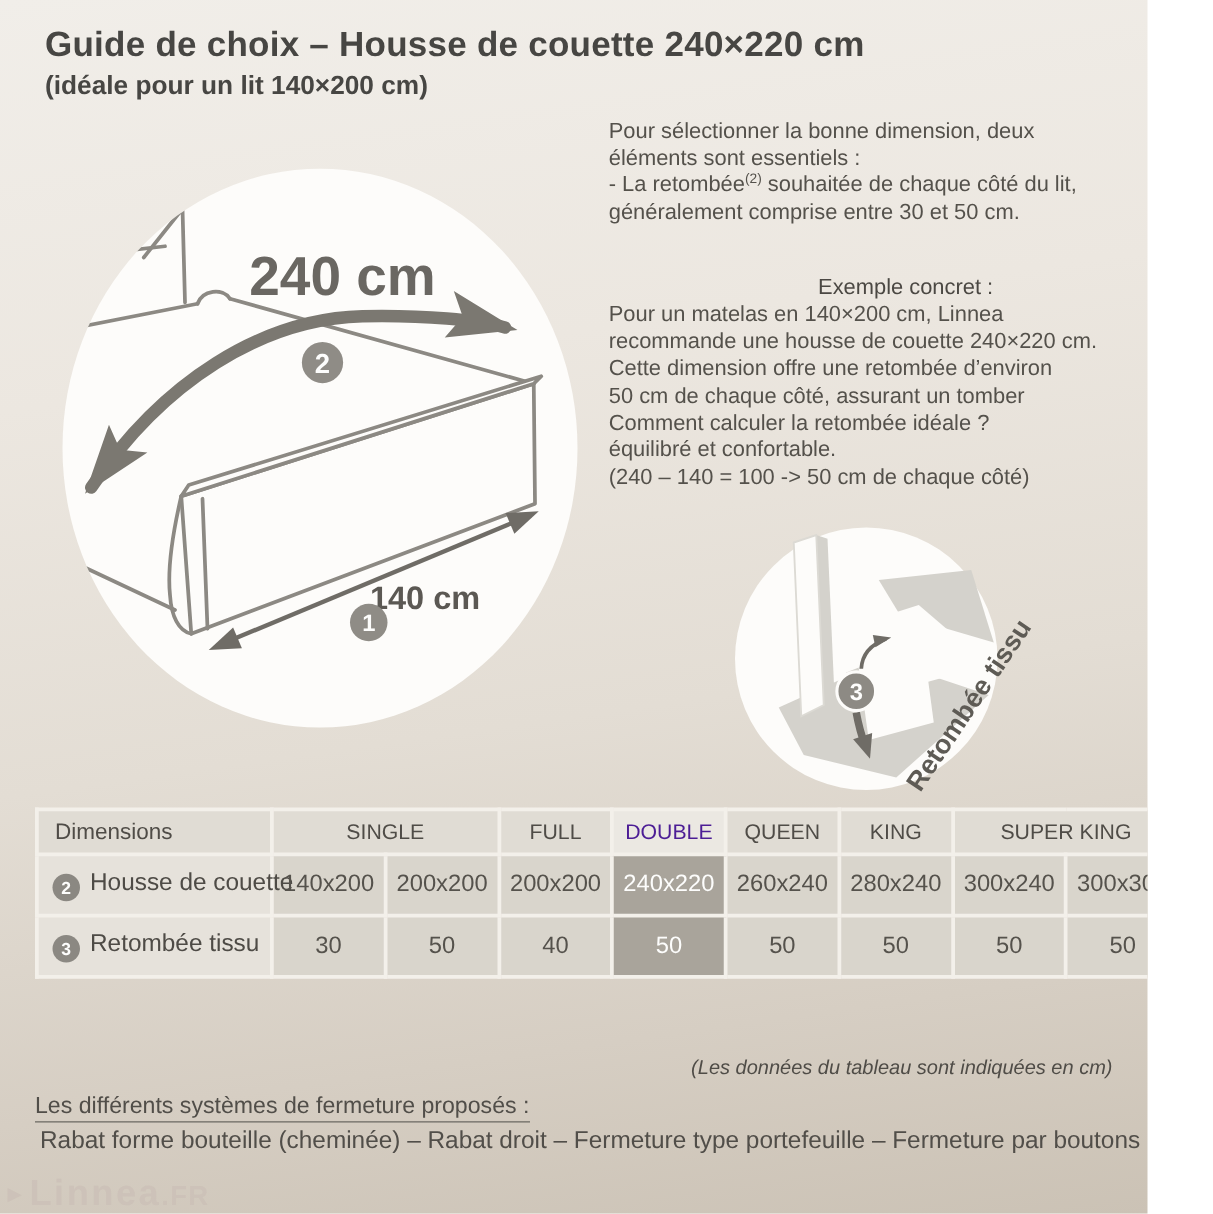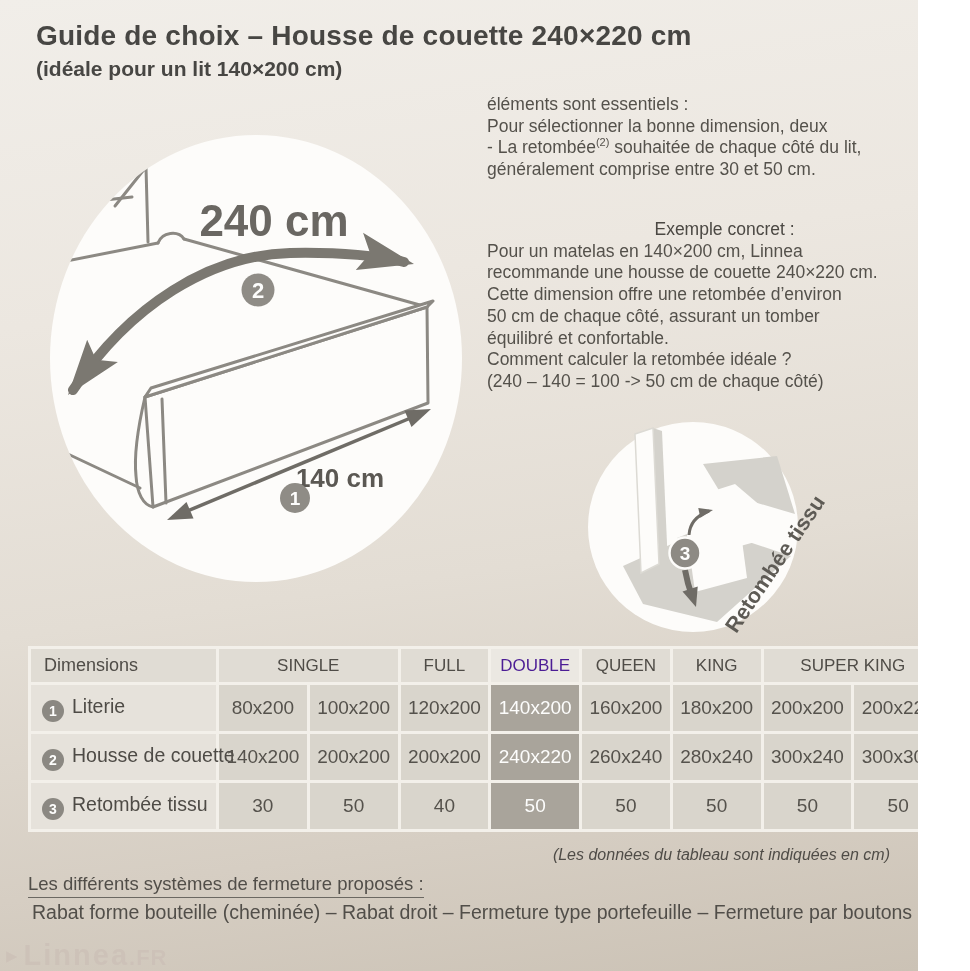--- a/index.html
+++ b/index.html
@@ -102,34 +102,34 @@
       </g>
       <text x="290" y="352" text-anchor="middle" font-size="26" font-weight="700" fill="#5b5853">140 cm</text>
       <g>
         <circle cx="245" cy="363" r="15" fill="#8f8c86"></circle>
         <text x="245" y="370" text-anchor="middle" font-size="19" font-weight="700" fill="#fdfdfc">1</text>
       </g>
     </svg>
   </div>
 
   <div class="textblock" id="intro">
+    <div class="tline">Pour sélectionner la bonne dimension, deux</div>
     <div class="tline">éléments sont essentiels :</div>
-    <div class="tline">Pour sélectionner la bonne dimension, deux</div>
     <div class="tline"><span>- La retombée</span><sup>(2)</sup><span> souhaitée de chaque côté du lit,</span></div>
     <div class="tline">généralement comprise entre 30 et 50 cm.</div>
   </div>
 
   <div class="textblock" id="example">
     <div class="tline bold">Exemple concret :</div>
     <div class="tline">Pour un matelas en 140×200 cm, Linnea</div>
     <div class="tline">recommande une housse de couette 240×220 cm.</div>
     <div class="tline">Cette dimension offre une retombée d’environ</div>
     <div class="tline">50 cm de chaque côté, assurant un tomber</div>
+    <div class="tline">Comment calculer la retombée idéale ?</div>
     <div class="tline">équilibré et confortable.</div>
-    <div class="tline">Comment calculer la retombée idéale ?</div>
     <div class="tline">(240 – 140 = 100  -&gt; 50 cm de chaque côté)</div>
   </div>
 
   <div id="drop-wrap">
     <svg width="310" height="240" viewBox="0 0 310 240">
       <circle cx="108" cy="111" r="105" fill="#fdfcfa"></circle>
       <g stroke="none">
         <path d="M 118,48 L 192,40 L 210,98 L 135,76 Z" fill="#d4d2cc"></path>
         <path d="M 38,150 L 122,112 L 206,140 L 132,206 L 58,188 Z" fill="#d4d2cc"></path>
         <path d="M 62,96 L 150,68 L 206,116 L 112,142 Z" fill="#fdfcfa"></path>
@@ -167,31 +167,20 @@
         <th colspan="2">SINGLE</th>
         <th>FULL</th>
         <th class="hl-h">DOUBLE</th>
         <th>QUEEN</th>
         <th>KING</th>
         <th colspan="2">SUPER KING</th>
       </tr>
     </thead>
     <tbody>
       <tr>
-        <th><span class="tbadge">1</span><span>Literie</span></th>
-        <td>80x200</td>
-        <td>100x200</td>
-        <td>120x200</td>
-        <td class="hl">140x200</td>
-        <td>160x200</td>
-        <td>180x200</td>
-        <td>200x200</td>
-        <td>200x220</td>
-      </tr>
-      <tr>
         <th><span class="tbadge">2</span><span>Housse de couette</span></th>
         <td>140x200</td>
         <td>200x200</td>
         <td>200x200</td>
         <td class="hl">240x220</td>
         <td>260x240</td>
         <td>280x240</td>
         <td>300x240</td>
         <td>300x300</td>
       </tr>

